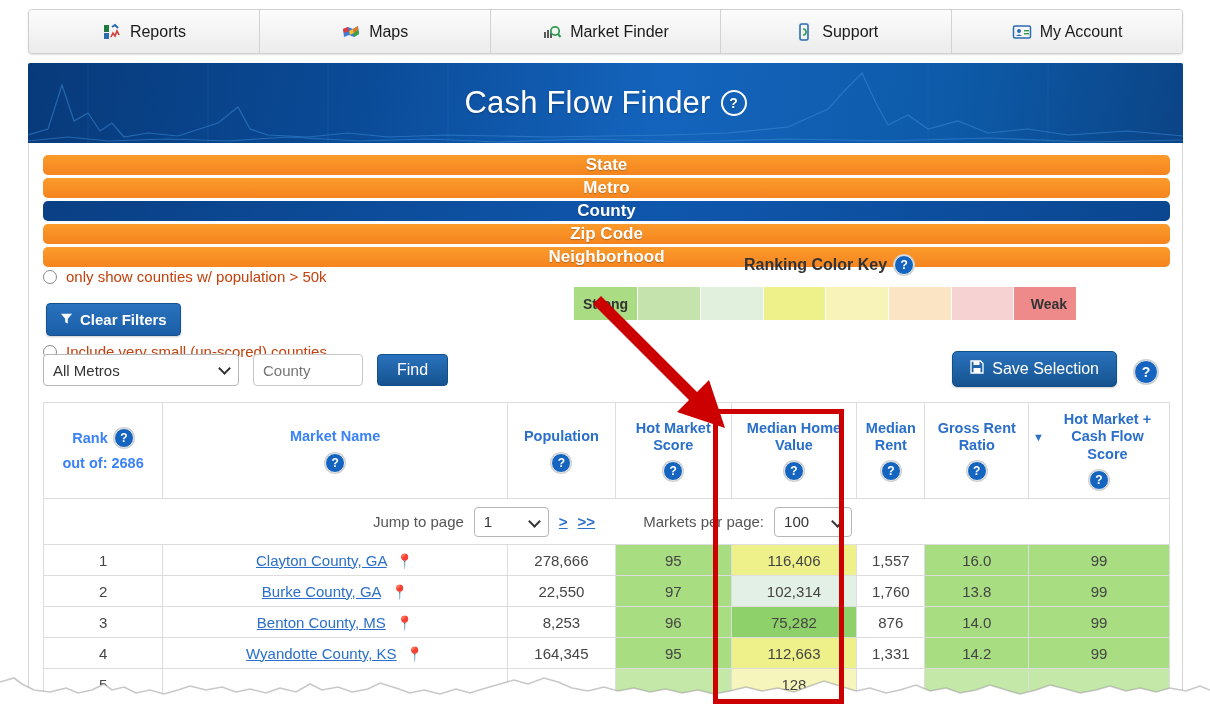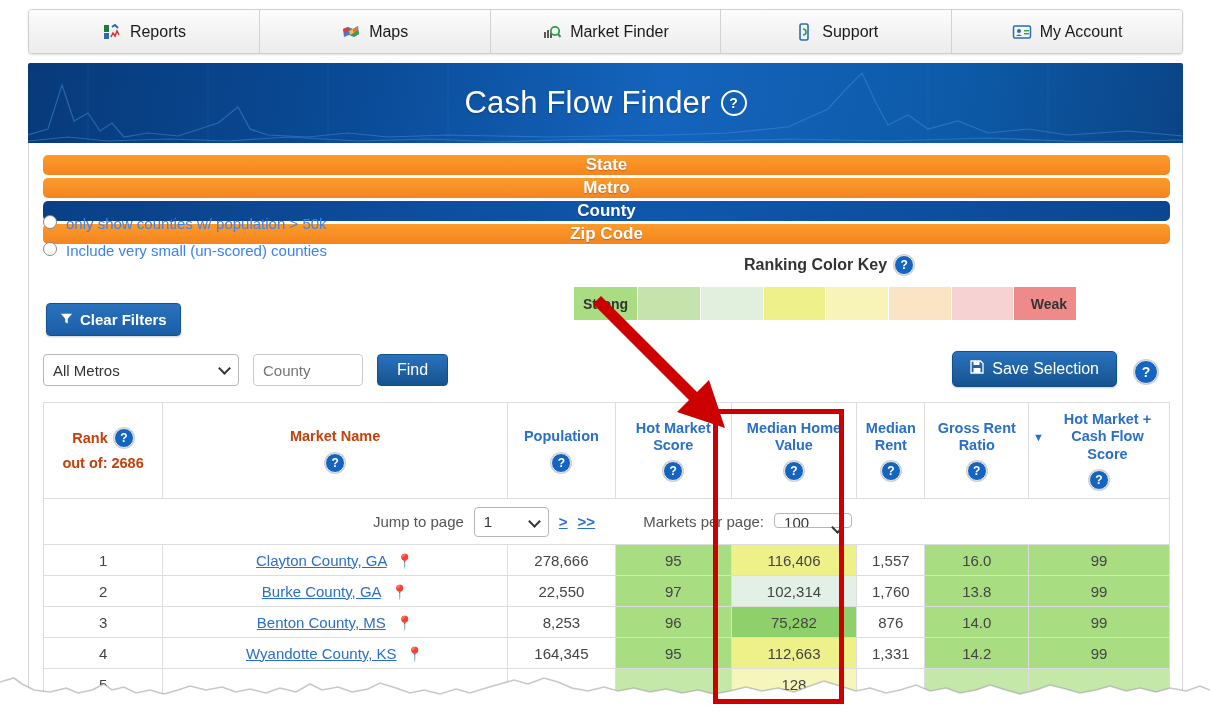--- a/index.html
+++ b/index.html
@@ -33,21 +33,21 @@
 
   
   .geotabs{position:absolute;left:14px;top:12px;width:1127px;height:30px;display:flex;gap:3px;flex-direction:column;}
   .gt{flex:1;display:flex;align-items:center;justify-content:center;border-radius:5px;
     font-size:17px;font-weight:bold;color:#fff;cursor:pointer;
     background:linear-gradient(#fb9b2b,#f5841f);text-shadow:0 1px 1px rgba(0,0,0,.25);}
   .gt.active{background:linear-gradient(135deg,#0a3f84,#0f57ad 55%,#0b4690);}
 
   
   .radios{position:absolute;left:14px;top:72px;}
-  .rrow{display:flex;align-items:flex-start;gap:9px;height:27px;font-size:15px;color:#3b82f6;}
+  .rrow{display:flex;align-items:center;gap:9px;height:27px;font-size:15px;color:#c2410c;margin-top:48px;}
   .rd{width:12px;height:12px;border-radius:50%;border:1px solid #888;background:#fff;flex:0 0 12px;cursor:pointer;}
   .clearbtn{position:absolute;left:17px;top:160px;display:inline-flex;align-items:center;gap:7px;
     background:linear-gradient(#2a72bd,#1a5ea7);border:1px solid #16518f;border-radius:4px;
     color:#fff;font-size:15px;font-weight:bold;padding:7px 13px;cursor:pointer;box-shadow:0 1px 2px rgba(0,0,0,.2);}
 
   
   .ckwrap{position:absolute;left:545px;top:112px;width:510px;}
   .cktitle{display:flex;align-items:center;justify-content:center;gap:7px;
     font-size:16px;font-weight:bold;color:#333;}
   .qmark-b{display:inline-flex;align-items:center;justify-content:center;width:18px;height:18px;
@@ -77,21 +77,21 @@
     color:#fff;font-size:16px;padding:8px 17px;cursor:pointer;box-shadow:0 1px 2px rgba(0,0,0,.2);}
   .saveq{position:absolute;right:24px;top:217px;}
   .qmark-b.lg{width:22px;height:22px;font-size:14px;}
 
   
   .tbl{position:absolute;left:14px;top:259px;width:1127px;border-collapse:collapse;
     table-layout:fixed;font-size:15px;}
   .tbl th,.tbl td{border:1px solid #dddddd;box-sizing:border-box;}
   .tbl th{background:#fff;vertical-align:middle;text-align:center;padding:8px 4px;height:93px;}
   .thlab{font-size:14.5px;font-weight:bold;color:#2a6fc9;line-height:1.2;}
-  .thlab.dark{color:#c2410c;}
+  .thlab.dark{color:#3b82f6;}
   .thstack{display:flex;flex-direction:column;align-items:center;gap:7px;}
   .thinline{display:flex;align-items:center;justify-content:center;gap:6px;}
   .tbl td{height:31px;text-align:center;color:#444;font-size:15px;}
   .mname a{color:#2a6fc9;text-decoration:underline;cursor:pointer;}
   .pin{display:inline-block;margin-left:6px;color:#2a6fc9;font-size:14px;}
   .pagerow td{height:46px;background:#fff;}
   .pager{display:flex;align-items:center;justify-content:center;gap:10px;font-size:15px;color:#555;padding-left:12px;}
   .pager a{color:#2a6fc9;text-decoration:underline;font-weight:bold;cursor:pointer;}
 
   
@@ -200,20 +200,23 @@
           <span>State</span>
         </div>
       <div class="gt">
           <span>Metro</span>
         </div>
       <div class="gt active">
           <span>County</span>
         </div>
       <div class="gt">
           <span>Zip Code</span>
+        </div>
+      <div class="gt">
+          <span>Neighborhood</span>
         </div>
     </div>
 
     <div class="radios">
       <div class="rrow">
         <span class="rd"></span>
         <span>only show counties w/ population &gt; 50k</span>
       </div>
       <div class="rrow">
         <span class="rd"></span>
@@ -349,21 +352,21 @@
               <span>Jump to page</span>
               <span class="selwrap">
                 <select class="sel" style="width:75px;height:30px">
                   <option>1</option>
                 </select>
               </span>
               <a>&gt;</a>
               <a>&gt;&gt;</a>
               <span style="margin-left:38px">Markets per page:</span>
               <span class="selwrap">
-                <select class="sel" style="width:78px;height:15px">
+                <select class="sel" style="width:78px;height:30px">
                   <option>100</option>
                 </select>
               </span>
             </div>
           </td>
         </tr>
 
         <tr>
           <td>1</td>
           <td class="mname">

